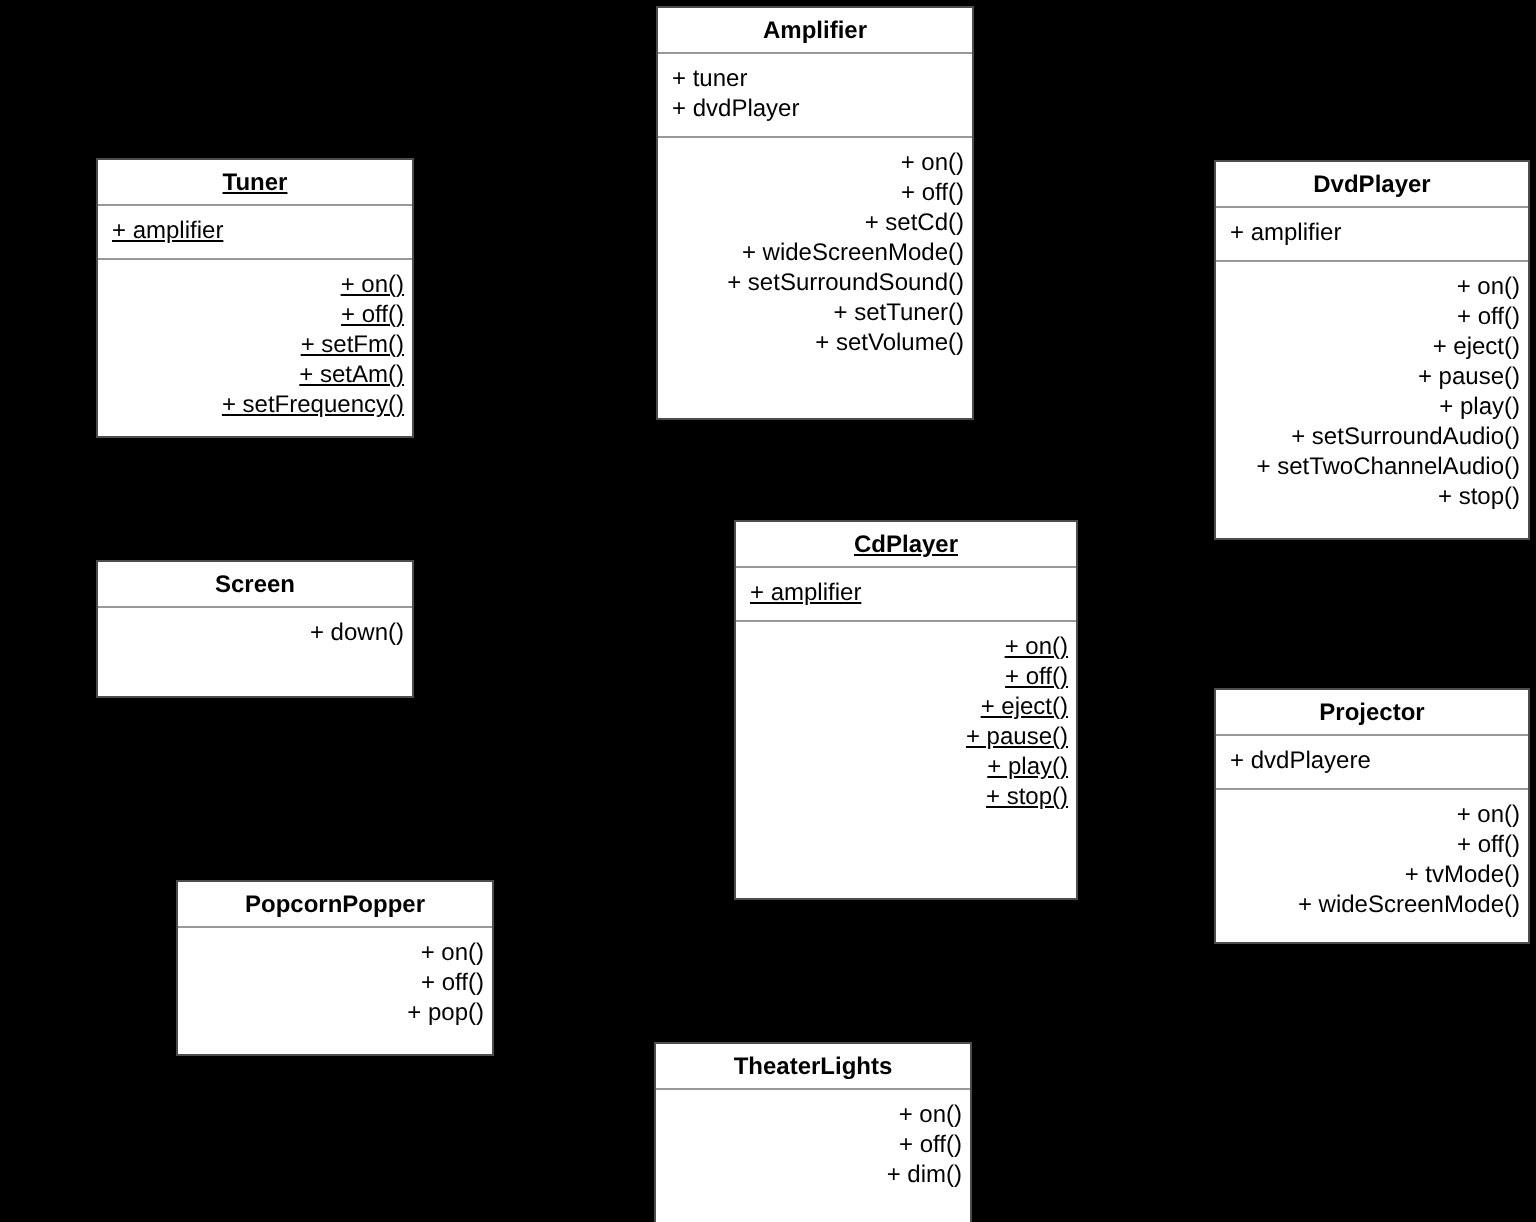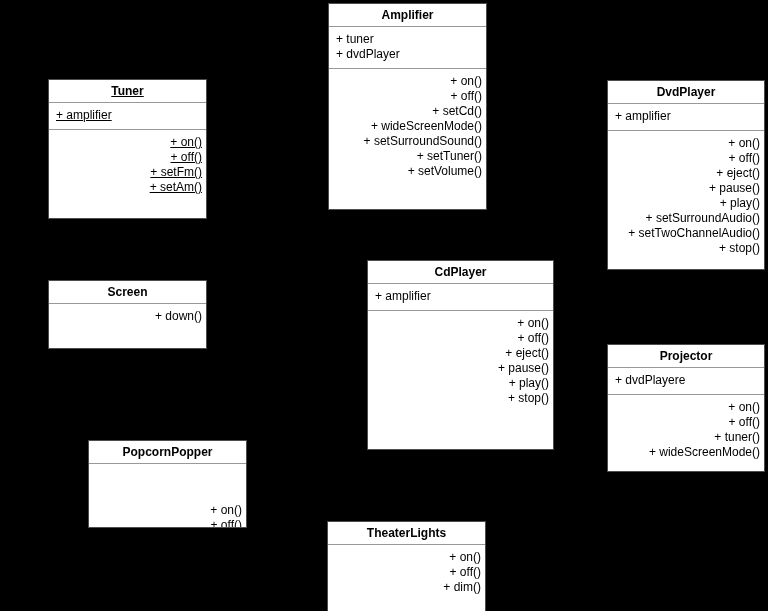--- a/index.html
+++ b/index.html
@@ -80,20 +80,21 @@
     <div class="uml-class" style="left: 48px; top: 79px; width: 159px; height: 140px; text-decoration: underline;">
       <div class="uml-title">Tuner</div>
       <div class="uml-section uml-attrs">
         <div class="uml-member">+ amplifier</div>
       </div>
       <div class="uml-section uml-methods">
         <div class="uml-member">+ on()</div>
         <div class="uml-member">+ off()</div>
         <div class="uml-member">+ setFm()</div>
         <div class="uml-member">+ setAm()</div>
+        <div class="uml-member">+ setFrequency()</div>
       </div>
     </div>
     <div class="uml-class" style="left: 607px; top: 80px; width: 158px; height: 190px;">
       <div class="uml-title">DvdPlayer</div>
       <div class="uml-section uml-attrs">
         <div class="uml-member">+ amplifier</div>
       </div>
       <div class="uml-section uml-methods">
         <div class="uml-member">+ on()</div>
         <div class="uml-member">+ off()</div>
@@ -104,21 +105,21 @@
         <div class="uml-member">+ setTwoChannelAudio()</div>
         <div class="uml-member">+ stop()</div>
       </div>
     </div>
     <div class="uml-class" style="left: 48px; top: 280px; width: 159px; height: 69px;">
       <div class="uml-title">Screen</div>
       <div class="uml-section uml-methods">
         <div class="uml-member">+ down()</div>
       </div>
     </div>
-    <div class="uml-class" style="left: 367px; top: 260px; width: 187px; height: 190px;">
+    <div class="uml-class" style="left: 367px; top: 260px; width: 172px; height: 190px; text-decoration: underline;">
       <div class="uml-title">CdPlayer</div>
       <div class="uml-section uml-attrs">
         <div class="uml-member">+ amplifier</div>
       </div>
       <div class="uml-section uml-methods">
         <div class="uml-member">+ on()</div>
         <div class="uml-member">+ off()</div>
         <div class="uml-member">+ eject()</div>
         <div class="uml-member">+ pause()</div>
         <div class="uml-member">+ play()</div>
@@ -126,25 +127,25 @@
       </div>
     </div>
     <div class="uml-class" style="left: 607px; top: 344px; width: 158px; height: 128px;">
       <div class="uml-title">Projector</div>
       <div class="uml-section uml-attrs">
         <div class="uml-member">+ dvdPlayere</div>
       </div>
       <div class="uml-section uml-methods">
         <div class="uml-member">+ on()</div>
         <div class="uml-member">+ off()</div>
-        <div class="uml-member">+ tuner()</div>
+        <div class="uml-member">+ tvMode()</div>
         <div class="uml-member">+ wideScreenMode()</div>
       </div>
     </div>
-    <div class="uml-class" style="left: 88px; top: 440px; width: 159px; height: 88px; gap: 34px;">
+    <div class="uml-class" style="left: 88px; top: 440px; width: 159px; height: 88px;">
       <div class="uml-title">PopcornPopper</div>
       <div class="uml-section uml-methods">
         <div class="uml-member">+ on()</div>
         <div class="uml-member">+ off()</div>
         <div class="uml-member">+ pop()</div>
       </div>
     </div>
     <div class="uml-class" style="left: 327px; top: 521px; width: 159px; height: 100px;">
       <div class="uml-title">TheaterLights</div>
       <div class="uml-section uml-methods">

